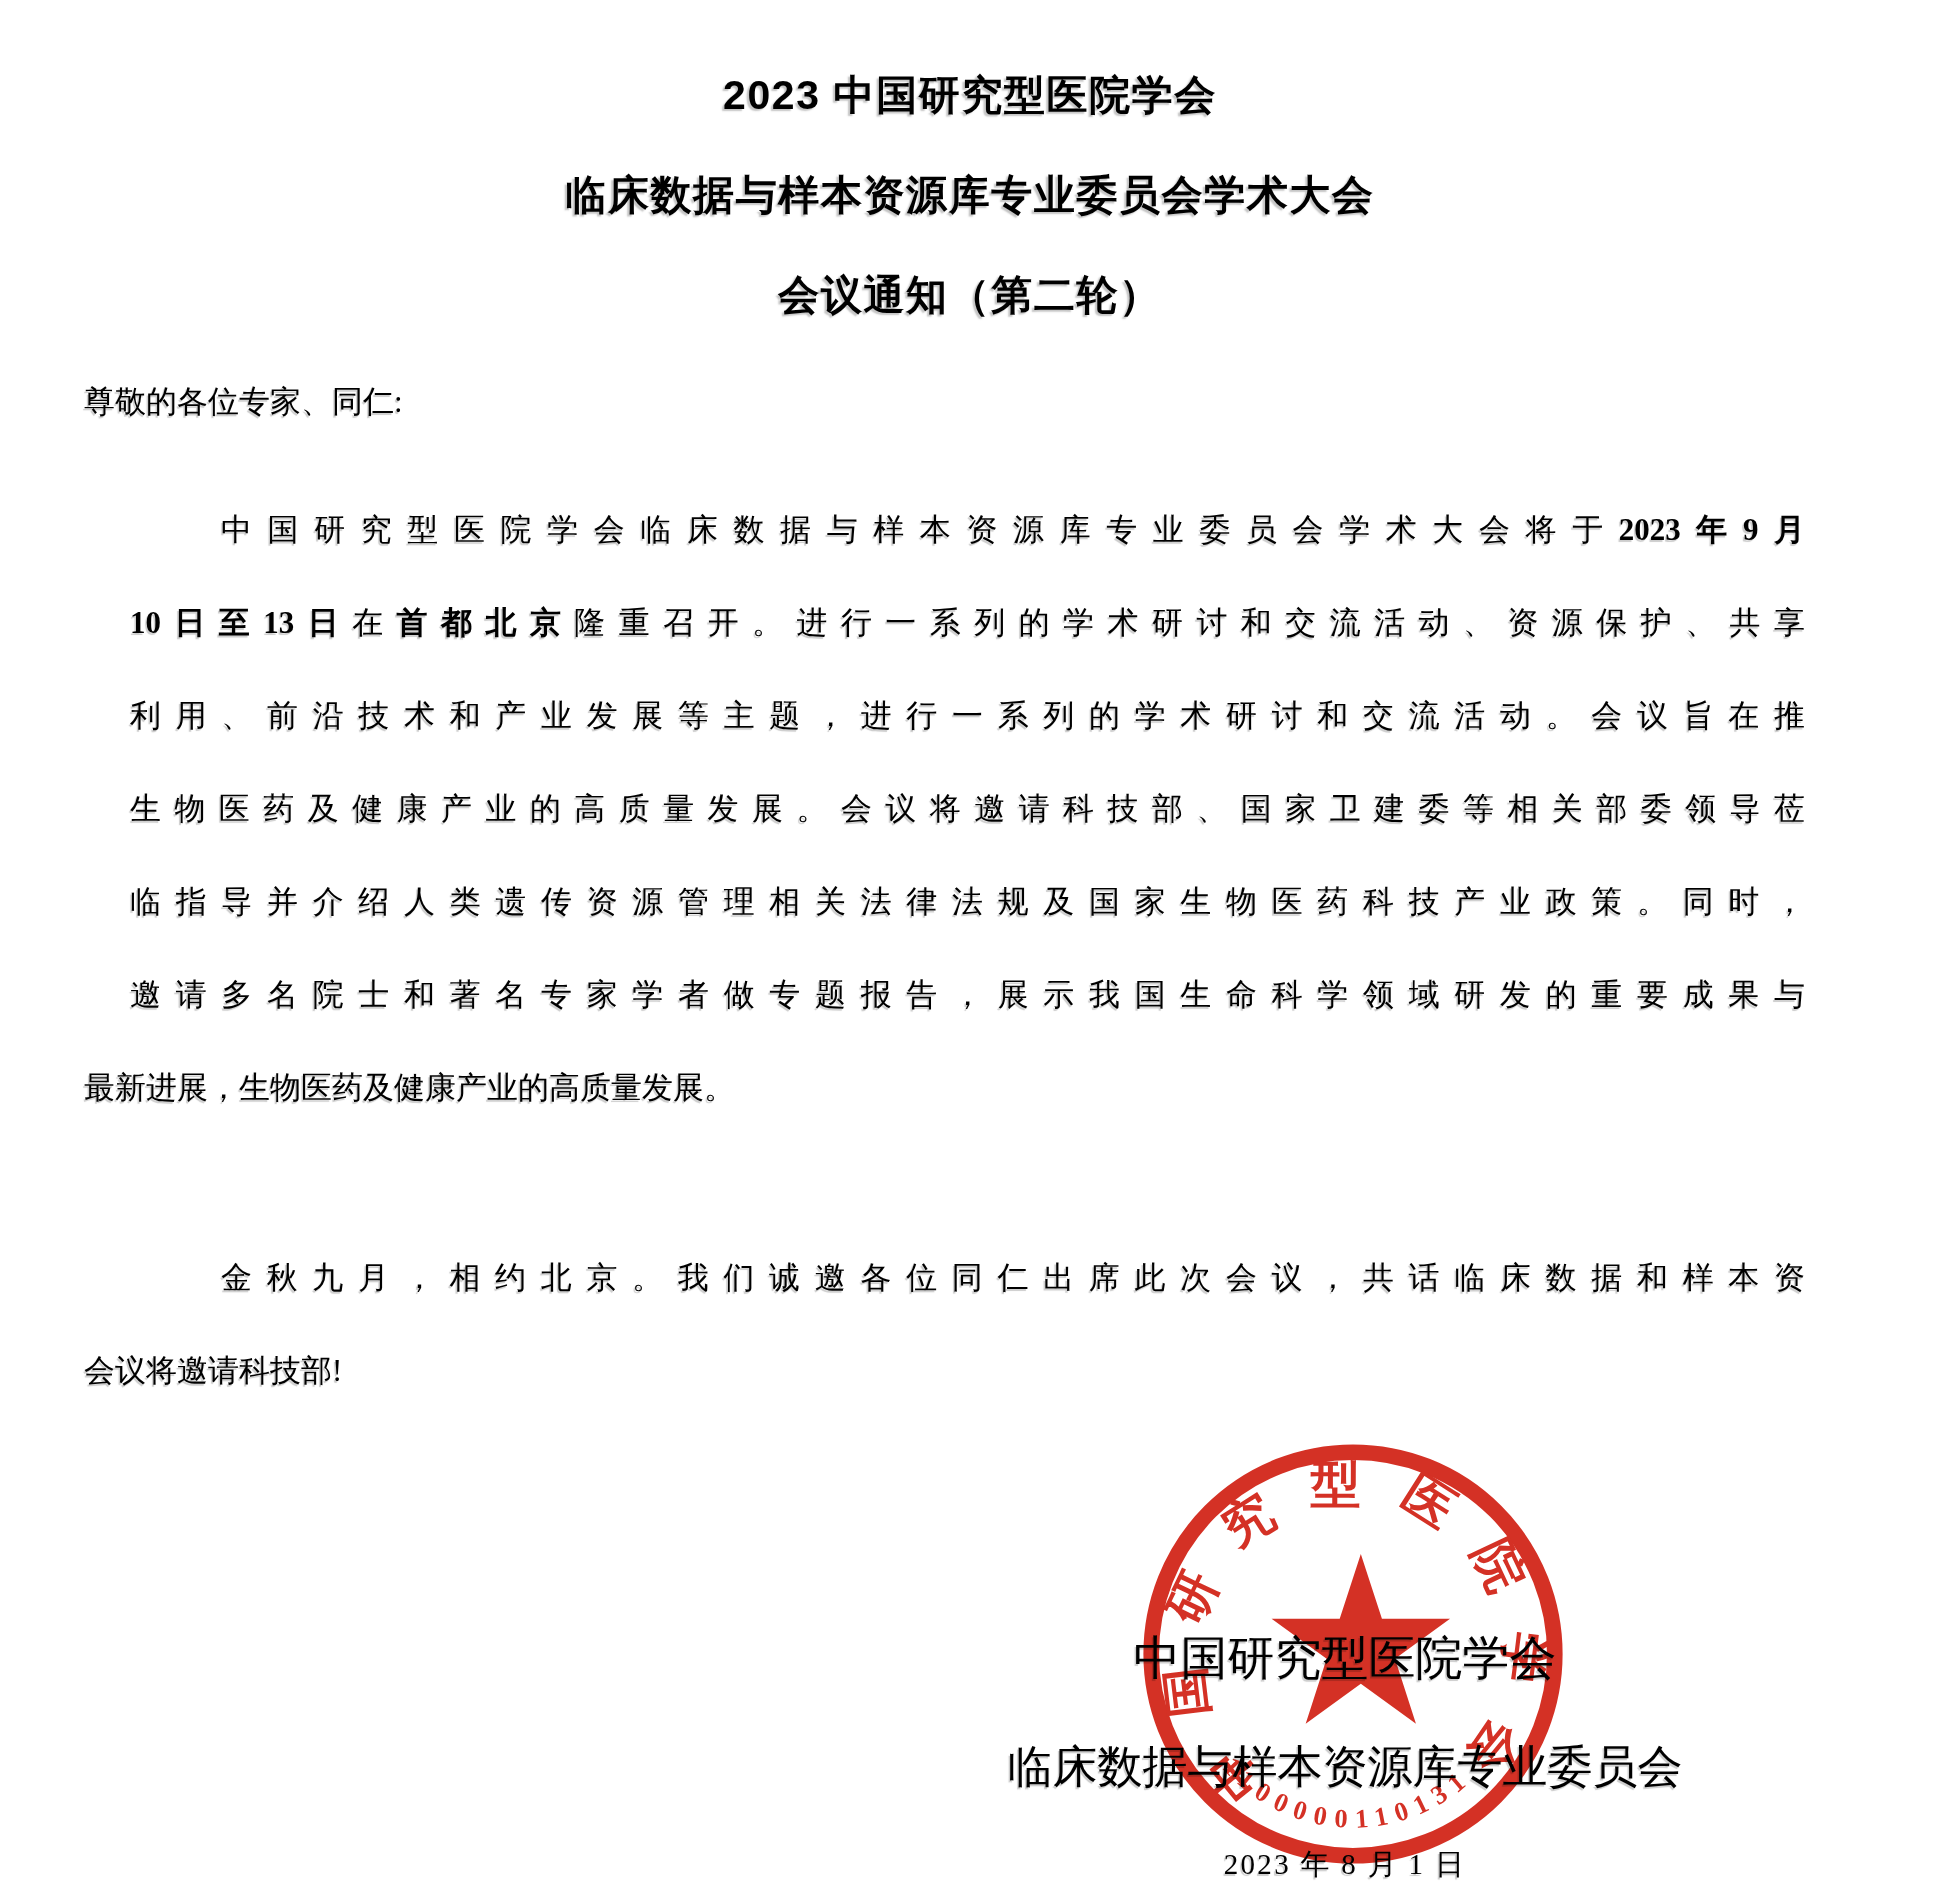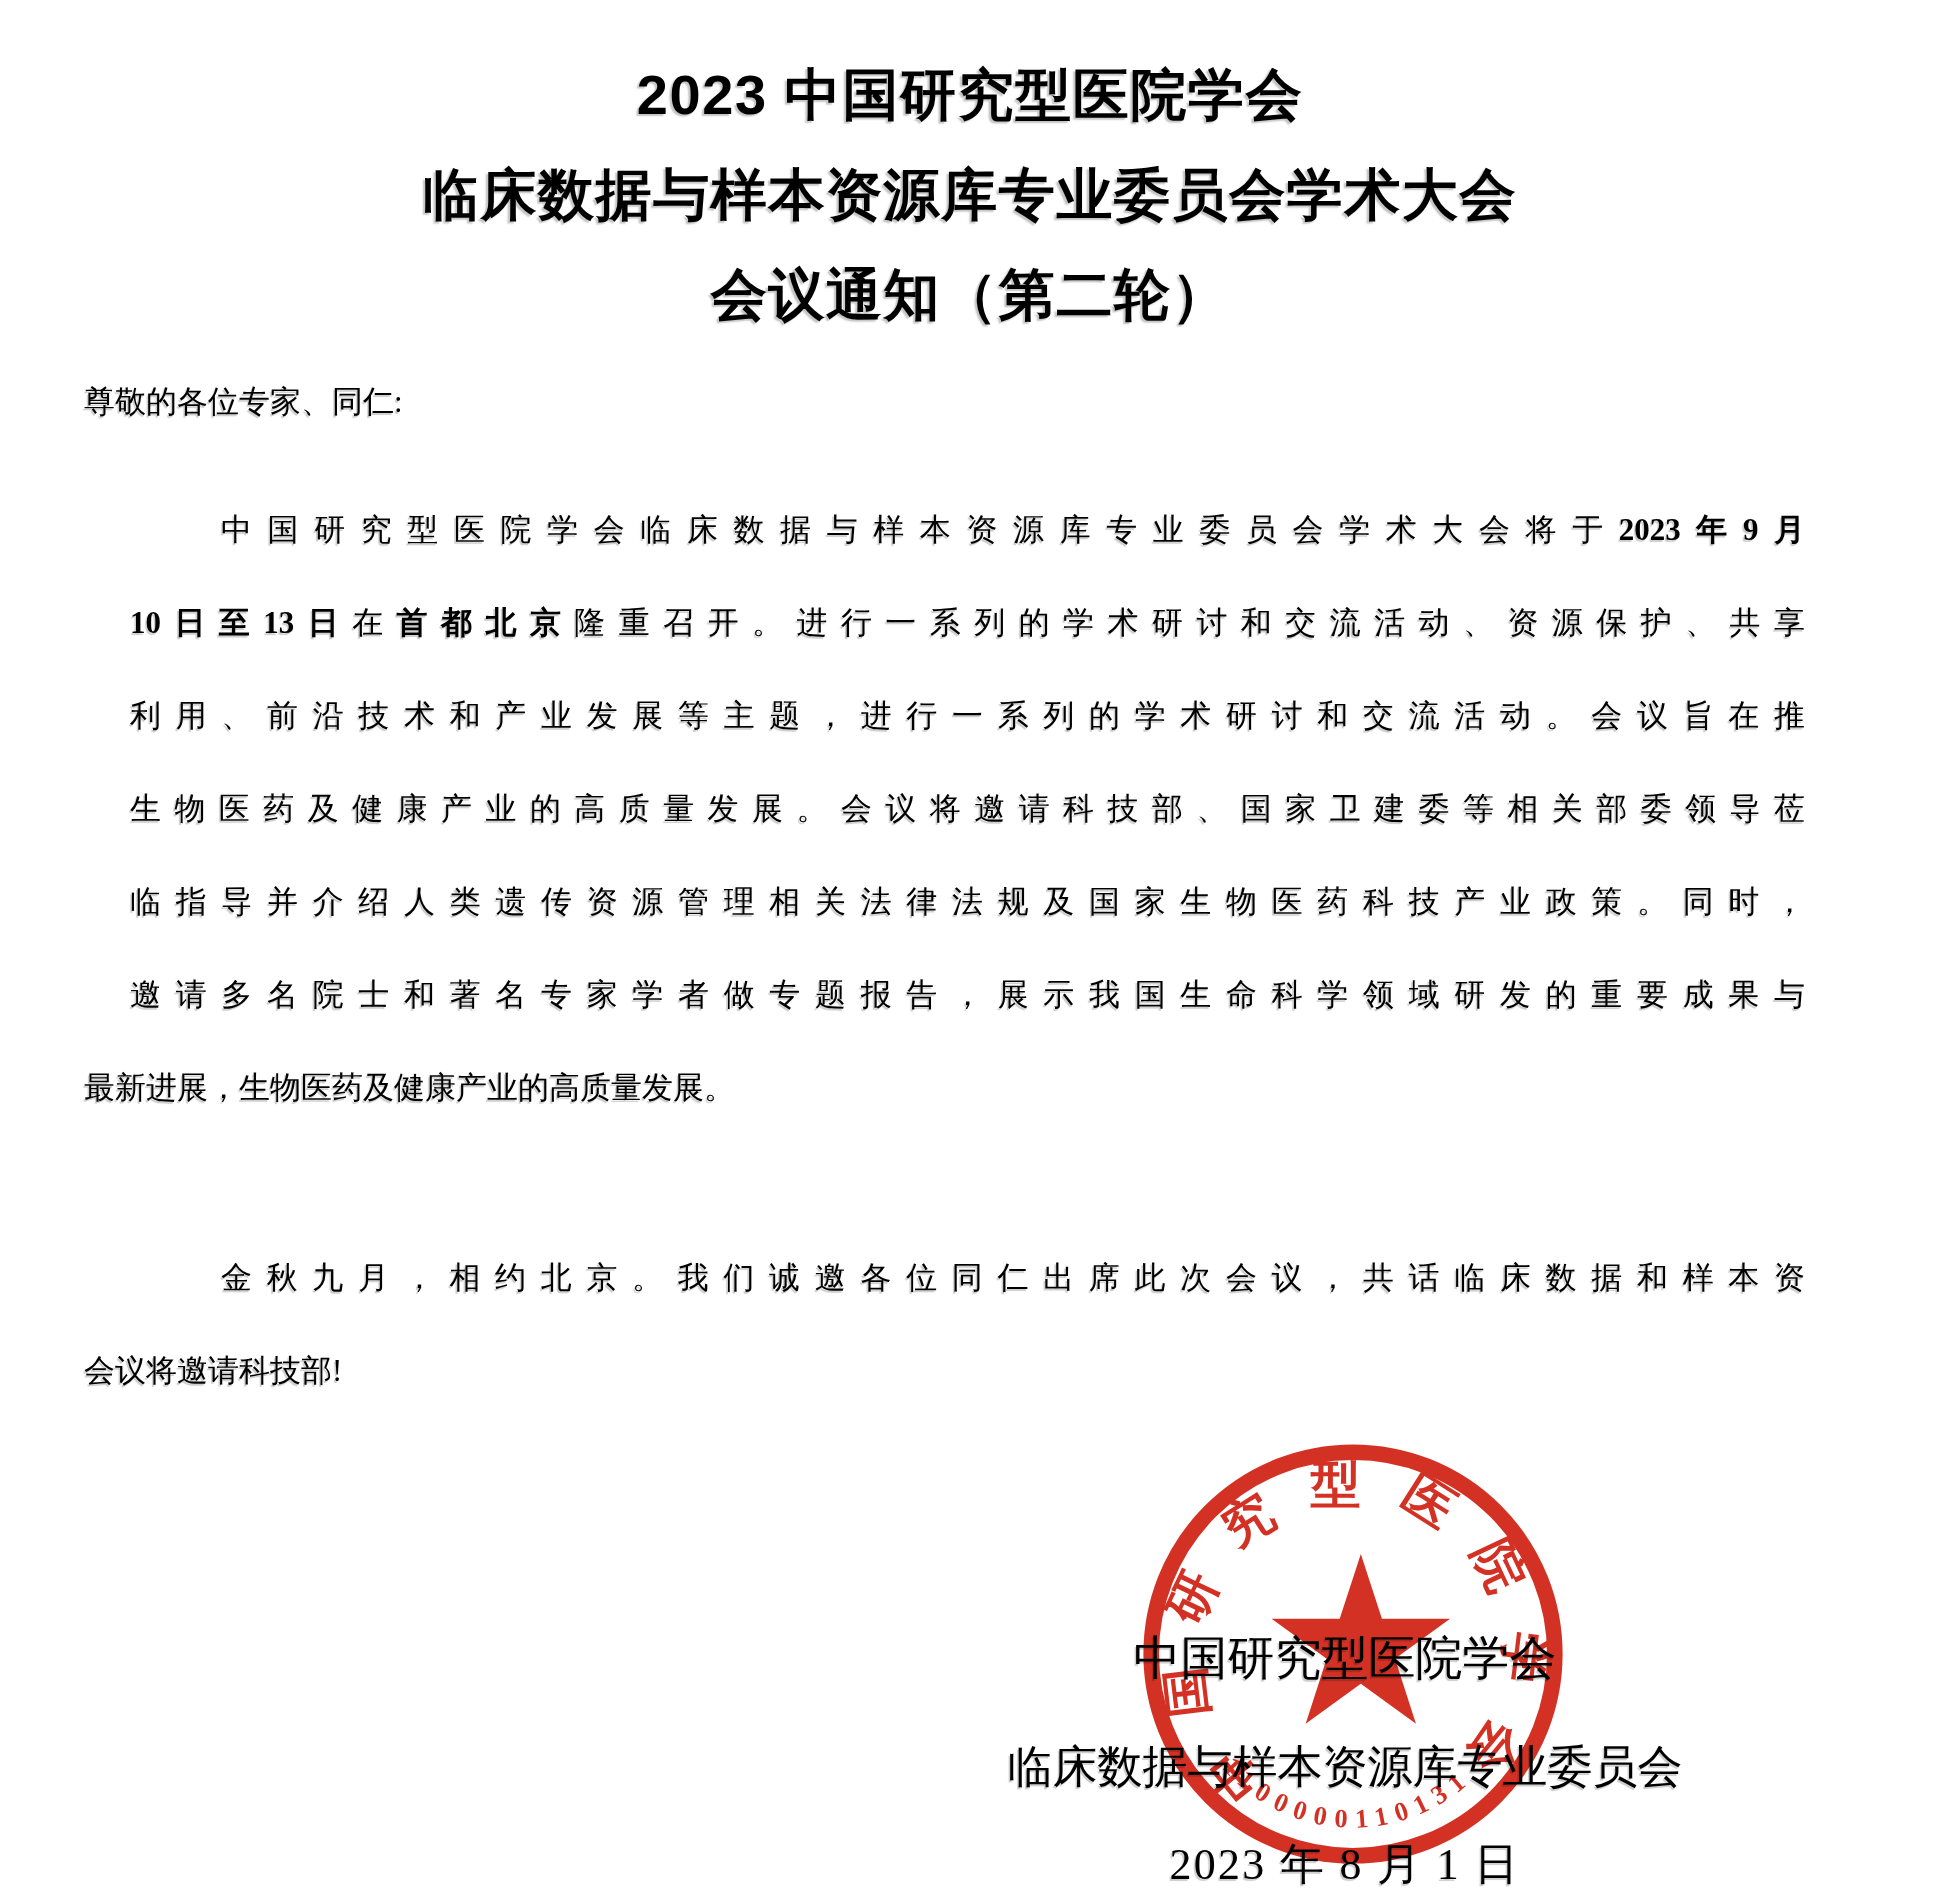--- a/index.html
+++ b/index.html
@@ -9,21 +9,21 @@
     font-family:"Liberation Serif","DejaVu Serif",serif;
     color:#000;
   }
   .page{position:absolute;inset:0;}
   
   .title{
     position:absolute;top:45px;left:0;right:0;
     text-align:center;
     font-family:"Liberation Sans","DejaVu Sans",sans-serif;
     font-weight:bold;
-    font-size:56px;line-height:100px;
+    font-size:41px;line-height:100px;
     letter-spacing:1.6px;
     text-shadow:-2.3px 2.3px 1.6px rgba(90,90,90,0.35);
   }
   
   .bodytext{font-size:31px;text-shadow:-1.6px 1.6px 0.8px rgba(90,90,90,0.30);}
   .salutation{
     position:absolute;top:355px;left:84px;right:135px;
     line-height:93px;
   }
   .para{position:absolute;left:84px;width:1721px;}
@@ -36,21 +36,21 @@
   .para .line.j{text-align-last:justify;margin-left:46px;}
   .para .line.ind{padding-left:91px;}
   .para .line .b{font-weight:bold;}
   
   .sig{
     position:absolute;left:954px;width:782px;text-align:center;
     line-height:55px;
   }
   .sig-org1{top:1631px;font-size:47px;}
   .sig-org2{top:1740px;font-size:45px;}
-  .sig-date{top:1837px;font-size:44px;letter-spacing:2.3px;}
+  .sig-date{top:1837px;font-size:29px;letter-spacing:2.3px;}
   
   .seal{
     position:absolute;left:1134px;top:1435px;width:438px;height:438px;
     mix-blend-mode:multiply;opacity:0.96;
   }
   .seal text{font-family:"Liberation Serif","DejaVu Serif",serif;}
   .seal .ringtext{font-size:64px;letter-spacing:46px;font-weight:bold;}
   .seal .serial{font-size:34px;letter-spacing:11px;font-weight:bold;}
 </style>
 </head>

